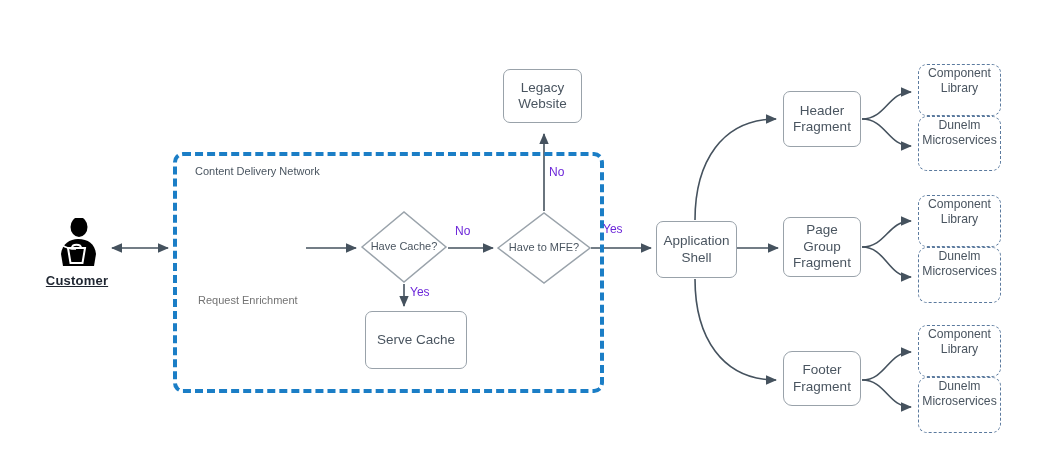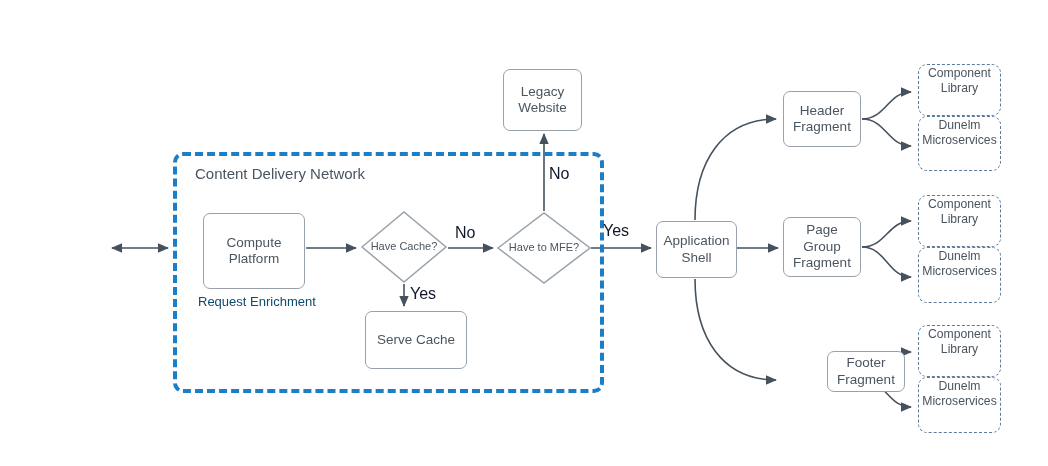--- a/index.html
+++ b/index.html
@@ -19,23 +19,23 @@
   }
   .dashed-node{
     position:absolute;display:flex;align-items:flex-start;justify-content:center;
     text-align:center;background:#ffffff;border:1.6px dashed #5b7a9e;border-radius:9px;
     font-size:12.2px;line-height:1.25;color:#4a5560;box-sizing:border-box;padding:1px;
   }
   .cdn-box{
     position:absolute;left:173px;top:152px;width:431px;height:241px;
     border:4px dashed #1b7ec6;border-radius:10px;box-sizing:border-box;
   }
-  .cdn-title{position:absolute;left:18px;top:9px;font-size:15px;color:#4a5560;white-space:nowrap;}
-  .note{position:absolute;font-size:13px;color:#0c4a6e;white-space:nowrap;text-align:right;}
-  .edge-label{position:absolute;font-size:16px;color:#0f172a;white-space:nowrap;}
+  .cdn-title{position:absolute;left:18px;top:9px;font-size:11px;color:#4a5560;white-space:nowrap;}
+  .note{position:absolute;font-size:11px;color:#737373;white-space:nowrap;text-align:right;}
+  .edge-label{position:absolute;font-size:12px;color:#6d28d9;white-space:nowrap;}
   .customer-wrap{position:absolute;left:42px;top:218px;width:70px;text-align:center;}
   .customer-label{
     display:block;margin-top:1px;font-size:13px;font-weight:bold;color:#1e2530;
     text-decoration:underline;letter-spacing:0.2px;
   }
 </style>
 </head>
 <body>
 
 <div class="canvas">
@@ -64,59 +64,66 @@
     <path d="M862,119 C886,119 888,146 911,146" stroke="#45525e" stroke-width="1.6" fill="none" marker-end="url(#ah)"></path>
     <path d="M862,247 C886,247 888,221 911,221" stroke="#45525e" stroke-width="1.6" fill="none" marker-end="url(#ah)"></path>
     <path d="M862,247 C886,247 888,277 911,277" stroke="#45525e" stroke-width="1.6" fill="none" marker-end="url(#ah)"></path>
     <path d="M862,380 C886,380 888,352 911,352" stroke="#45525e" stroke-width="1.6" fill="none" marker-end="url(#ah)"></path>
     <path d="M862,380 C886,380 888,407 911,407" stroke="#45525e" stroke-width="1.6" fill="none" marker-end="url(#ah)"></path>
 
     <polygon points="362,247 404,212 446,247 404,282" fill="#ffffff" stroke="#9aa3ab" stroke-width="1.5"></polygon>
     <polygon points="498,248 544,213 590,248 544,283" fill="#ffffff" stroke="#9aa3ab" stroke-width="1.5"></polygon>
   </svg>
 
+  <div class="customer-wrap">
+    <svg width="52" height="50" viewBox="0 0 52 50">
+      <ellipse cx="28" cy="9" rx="8.5" ry="10" fill="#000"></ellipse>
+      <path d="M10 36 C11 26 19 21 27 21 C37 21 44 26 45 36 L43 48 L12 48 Z" fill="#000"></path>
+      <path d="M17 30 L34 30 L31.5 45 L19.5 45 Z" fill="#000" stroke="#fff" stroke-width="2"></path>
+      <path d="M21 30 C21 25.5 30 25.5 30 30" fill="none" stroke="#fff" stroke-width="2"></path>
+      <path d="M11 27 C15 30 20 31 25 31" fill="none" stroke="#fff" stroke-width="1.6"></path>
+    </svg>
+    <span class="customer-label">Customer</span>
+  </div>
 
   <div class="cdn-box">
     <span class="cdn-title">Content Delivery Network</span>
   </div>
 
-  <div class="node" style="left:203px;top:213px;width:102px;height:76px;">
-    <span>Compute Platform</span>
-  </div>
 
   <div class="note" style="left:198px;top:294px;">Request Enrichment</div>
 
   <div class="diamond-label" style="left:366px;top:225px;width:76px;height:44px;">Have Cache?</div>
 
   <div class="node" style="left:365px;top:311px;width:102px;height:58px;">
     <span>Serve Cache</span>
   </div>
 
   <div class="diamond-label" style="left:504px;top:226px;width:80px;height:44px;">Have to MFE?</div>
 
   <div class="edge-label" style="left:455px;top:224px;">No</div>
   <div class="edge-label" style="left:410px;top:285px;">Yes</div>
   <div class="edge-label" style="left:549px;top:165px;">No</div>
   <div class="edge-label" style="left:603px;top:222px;">Yes</div>
 
-  <div class="node" style="left:503px;top:69px;width:79px;height:62px;">
+  <div class="node" style="left:503px;top:69px;width:79px;height:54px;">
     <span>Legacy Website</span>
   </div>
 
   <div class="node" style="left:656px;top:221px;width:81px;height:57px;">
     <span>Application Shell</span>
   </div>
 
   <div class="node" style="left:783px;top:217px;width:78px;height:60px;">
     <span style="width:62px;">Page Group Fragment</span>
   </div>
   <div class="node" style="left:783px;top:91px;width:78px;height:56px;">
     <span style="width:66px;">Header Fragment</span>
   </div>
-  <div class="node" style="left:827px;top:351px;width:78px;height:41px;">
+  <div class="node" style="left:783px;top:351px;width:78px;height:55px;border-radius:9px;">
     <span style="width:66px;">Footer Fragment</span>
   </div>
 
   <div class="dashed-node" style="left:918px;top:64px;width:83px;height:52px;">
     <span>Component Library</span>
   </div>
   <div class="dashed-node" style="left:918px;top:116px;width:83px;height:55px;">
     <span>Dunelm Microservices</span>
   </div>
 

